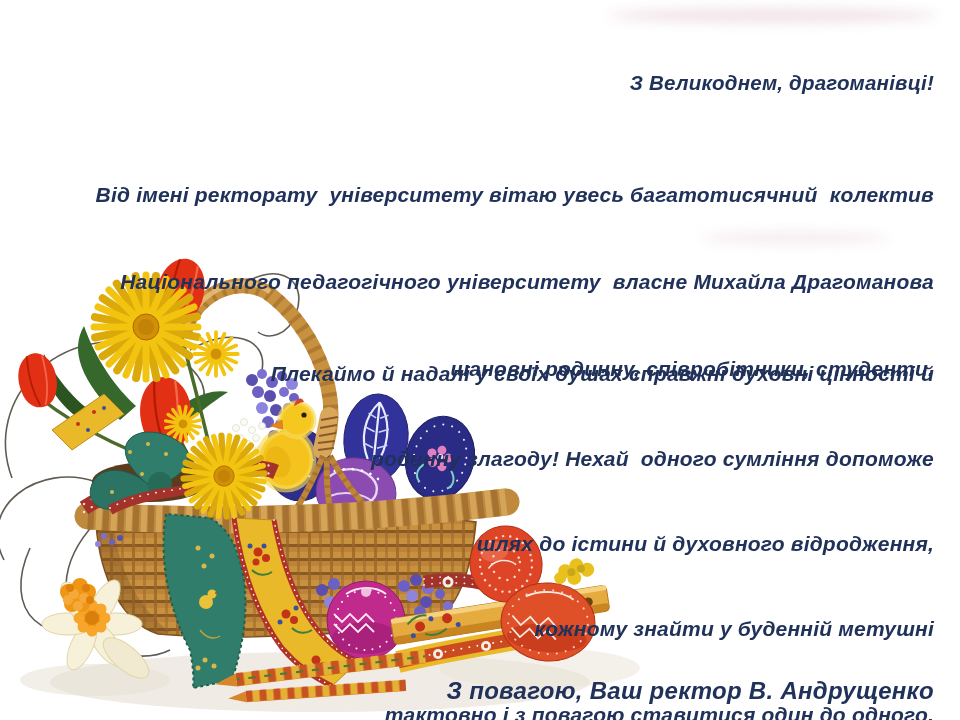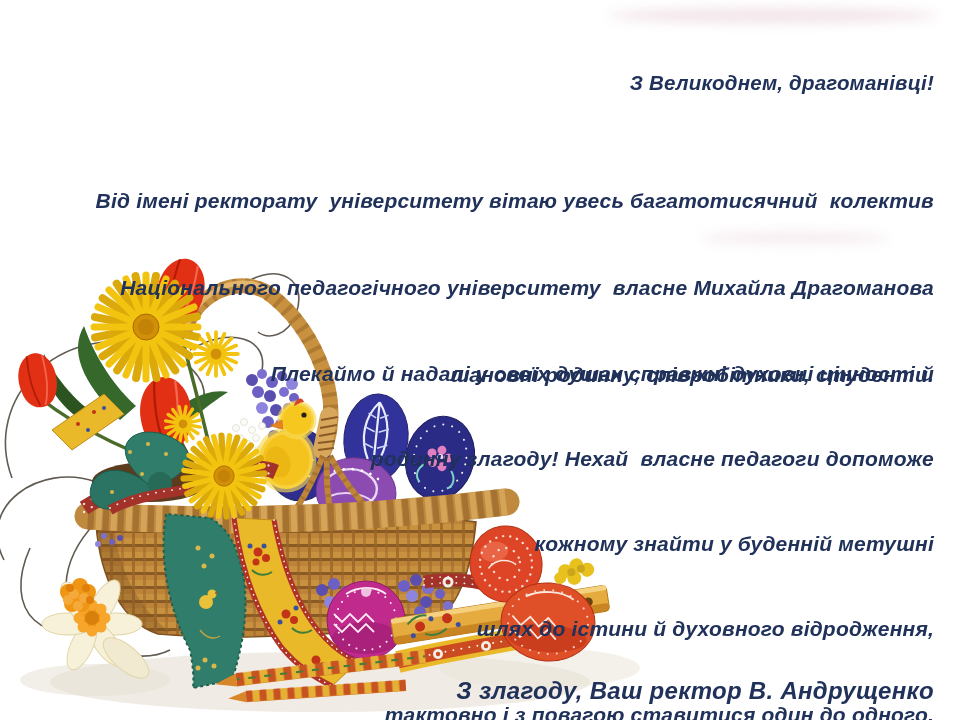--- a/index.html
+++ b/index.html
@@ -2,21 +2,21 @@
 <html><head>
 <meta charset="utf-8">
 <style>
   html,body{margin:0;padding:0;background:#fff;}
   .stage{position:relative;width:960px;height:720px;background:#ffffff;overflow:hidden;
          font-family:"Liberation Sans","DejaVu Sans",sans-serif;}
   .txt{position:absolute;right:26px;text-align:right;font-style:italic;font-weight:bold;
        color:#20315a;white-space:pre;margin-top:47px;}
   .line{white-space:pre;}
   #title{top:24px;font-size:20.5px;letter-spacing:.2px;}
-  #p1{top:81px;font-size:21px;line-height:29px;letter-spacing:.2px;}
+  #p1{top:75px;font-size:21px;line-height:29px;letter-spacing:.2px;}
   #p2{top:256px;font-size:21px;line-height:28.4px;letter-spacing:.2px;}
   #sig{top:630px;font-size:24px;letter-spacing:.3px;}
   .smudge{position:absolute;border-radius:50%;filter:blur(6px);}
   #smudge1{left:608px;top:8px;width:330px;height:15px;background:rgba(226,196,204,.45);}
   #smudge2{left:700px;top:232px;width:190px;height:12px;background:rgba(228,200,210,.35);}
   #illustration{position:absolute;left:0;top:230px;}
 </style>
 </head>
 <body>
 
@@ -441,27 +441,27 @@
   <div id="title" class="txt">З Великоднем, драгоманівці!</div>
 
   <div id="p1" class="txt">
     <div class="line">Від імені ректорату  університету вітаю увесь багатотисячний  колектив</div>
     <div class="line">Національного педагогічного університету  власне Михайла Драгоманова</div>
     <div class="line">шановні родинну, співробітники, студенти.</div>
   </div>
 
   <div id="p2" class="txt">
     <div class="line">Плекаймо й надалі у своїх душах справжні духовні цінності й</div>
-    <div class="line">родинну злагоду! Нехай  власне педагоги допоможе</div>
+    <div class="line">родинну злагоду! Нехай  одного сумління допоможе</div>
+    <div class="line">шлях до істини й духовного відродження,</div>
     <div class="line">кожному знайти у буденній метушні</div>
-    <div class="line">шлях до істини й духовного відродження,</div>
     <div class="line">тактовно і з повагою ставитися один до одного,</div>
     
     
     
     
     
     
   </div>
 
-  <div id="sig" class="txt">З злагоду, Ваш ректор В. Андрущенко</div>
+  <div id="sig" class="txt">З повагою, Ваш ректор В. Андрущенко</div>
 
 </div>
 
 </body></html>

